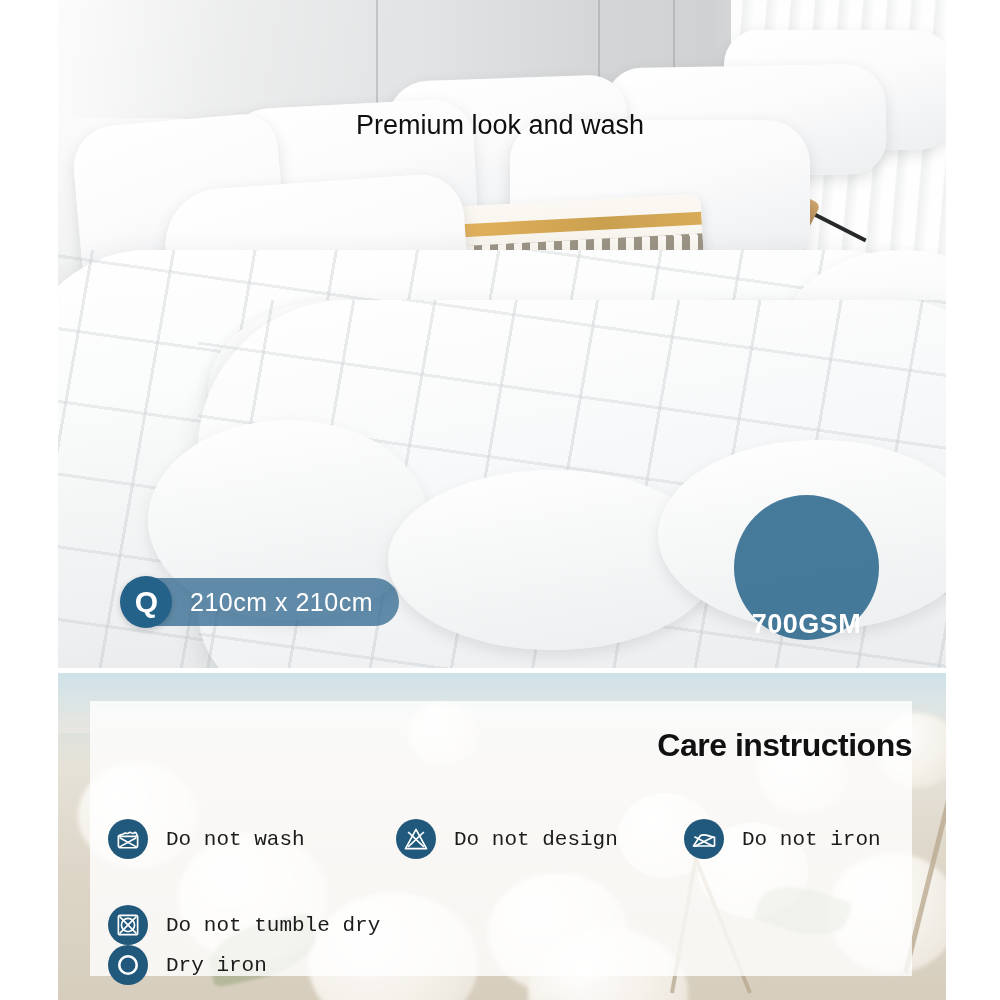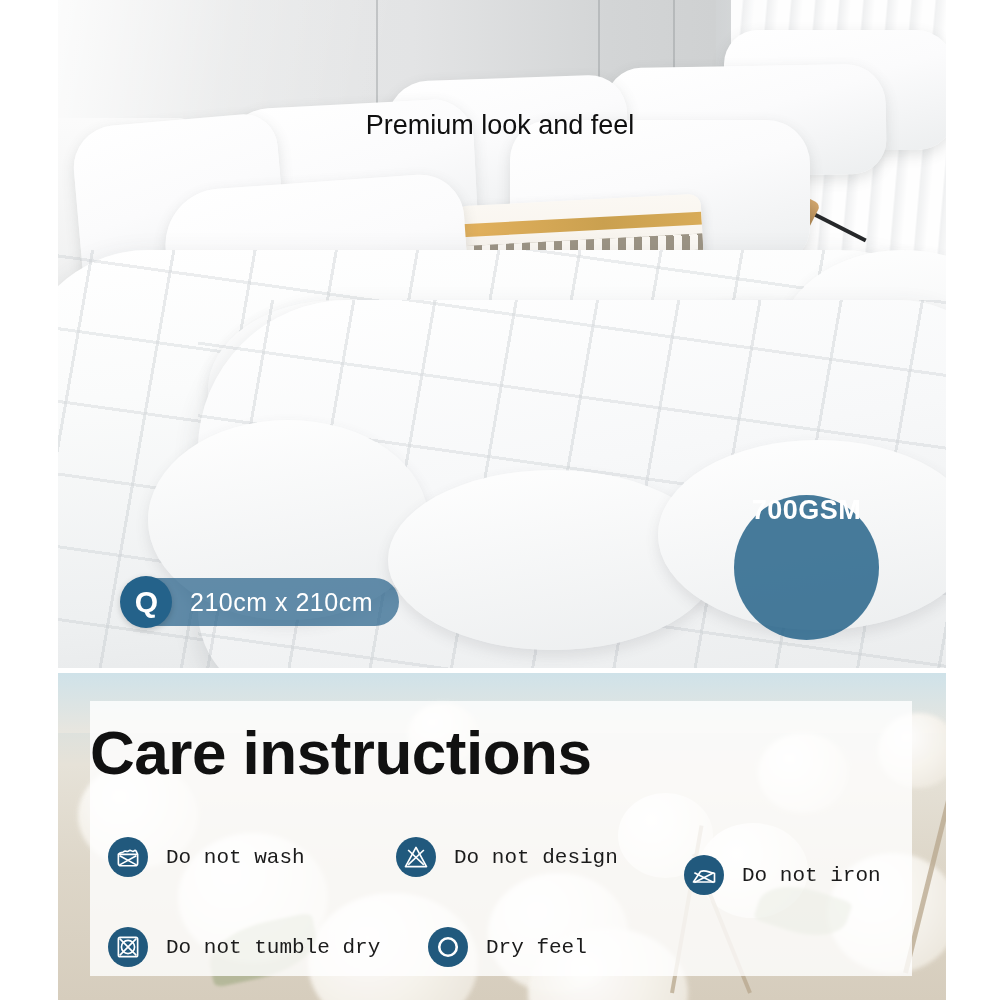--- a/index.html
+++ b/index.html
@@ -102,48 +102,48 @@
 
   
   .size-pill{position:absolute;left:66px;top:578px;height:48px;display:flex;align-items:center;
     background:rgba(40,99,138,.72);border-radius:26px;padding-right:26px;}
   .size-q{width:52px;height:52px;margin-left:-4px;border-radius:50%;background:#24628a;
     display:flex;align-items:center;justify-content:center;color:#fff;font-size:30px;font-weight:bold;
     letter-spacing:-1px;box-shadow:0 2px 6px rgba(0,0,0,.18);}
   .size-txt{margin-left:18px;color:#fff;font-size:25px;letter-spacing:.5px;font-weight:400;}
 
   .gsm{position:absolute;left:676px;top:495px;width:145px;height:145px;border-radius:50%;
-    background:rgba(36,98,136,.84);display:flex;align-items:flex-start;justify-content:center;}
+    background:rgba(36,98,136,.84);display:flex;align-items:flex-end;justify-content:center;}
   .gsm span{color:#fff;font-size:27px;font-weight:bold;letter-spacing:.5px;}
 
   
   .panel-bot{position:absolute;left:58px;top:673px;width:888px;height:327px;overflow:hidden;
     background:linear-gradient(180deg,#cfe0e6 0%,#e6e2d8 28%,#ddd6c8 60%,#d6cdbd 100%);}
   .sky{position:absolute;left:0;top:0;width:100%;height:60px;
     background:linear-gradient(180deg,#cfe2e9,#e8e6df);}
   .boll{position:absolute;border-radius:50%;
     background:radial-gradient(circle at 35% 32%,#ffffff 0%,#f7f4ee 45%,#e8e2d6 100%);
     filter:blur(2px);opacity:.95;}
   .boll.sharp{filter:blur(.6px);}
   .stem{position:absolute;background:#b8a78d;opacity:.75;filter:blur(.6px);transform-origin:bottom center;}
   .leaf{position:absolute;border-radius:60% 10% 60% 10%;background:#9aa77d;opacity:.55;filter:blur(1.4px);}
 
   .card{position:absolute;left:32px;top:28px;width:822px;height:275px;
     background:rgba(255,255,255,.80);}
 
-  .care-title{position:absolute;left:0;top:16px;width:100%;text-align:left;
-    font-size:62px;font-weight:bold;color:#111;letter-spacing:-.5px;}
+  .care-title{position:absolute;left:0;top:26px;width:100%;text-align:right;
+    font-size:32px;font-weight:bold;color:#111;letter-spacing:-.5px;}
 
   .care-grid{position:absolute;left:18px;top:118px;width:790px;}
   .care-row{display:flex;}
-  .care-row.r2{margin-top:32px;}
+  .care-row.r2{margin-top:46px;flex-direction:column;}
   .care-item{display:flex;align-items:center;font-family:Liberation Mono, monospace;}
   .care-item.c1{width:288px;}
   .care-item.c2{width:288px;}
-  .care-item.c3{width:214px;margin-top:36px;}
+  .care-item.c3{width:214px;}
   .care-item.w1{width:320px;}
   .care-item.w2{width:300px;}
   .badge{width:40px;height:40px;border-radius:50%;background:#21597d;flex:0 0 40px;
     display:flex;align-items:center;justify-content:center;}
   .badge svg{display:block;}
   .care-label{margin-left:18px;font-size:21px;color:#1b1b1b;font-weight:400;}
 </style>
 </head>
 <body>
 
@@ -207,21 +207,21 @@
     <div class="size-pill">
       <div class="size-q">Q</div>
       <div class="size-txt">210cm x 210cm</div>
     </div>
 
     <div class="gsm">
       <span>700GSM</span>
     </div>
   </div>
 
-  <div style="position:absolute;left:0;top:110px;width:1000px;text-align:center;font-size:27px;color:#101010;">Premium look and feel</div>
+  <div style="position:absolute;left:0;top:110px;width:1000px;text-align:center;font-size:27px;color:#101010;">Premium look and wash</div>
 
   <div class="panel-bot">
     <div class="sky"></div>
 
     <div class="boll" style="left:20px;top:90px;width:120px;height:105px;"></div>
     <div class="boll" style="left:120px;top:160px;width:150px;height:130px;"></div>
     <div class="boll" style="left:250px;top:220px;width:170px;height:140px;"></div>
     <div class="boll" style="left:430px;top:200px;width:140px;height:120px;"></div>
     <div class="boll sharp" style="left:560px;top:120px;width:95px;height:85px;"></div>
     <div class="boll sharp" style="left:640px;top:150px;width:110px;height:95px;"></div>
@@ -291,21 +291,21 @@
             </div>
             <div class="care-label">Do not tumble dry</div>
           </div>
 
           <div class="care-item w2">
             <div class="badge">
               <svg width="28" height="28" viewBox="0 0 32 32" fill="none" stroke="#fff" stroke-width="3">
                 <circle cx="16" cy="16" r="10"></circle>
               </svg>
             </div>
-            <div class="care-label">Dry feel</div>
+            <div class="care-label">Dry iron</div>
           </div>
         </div>
 
       </div>
     </div>
   </div>
 
 </div>
 
 </body></html>

